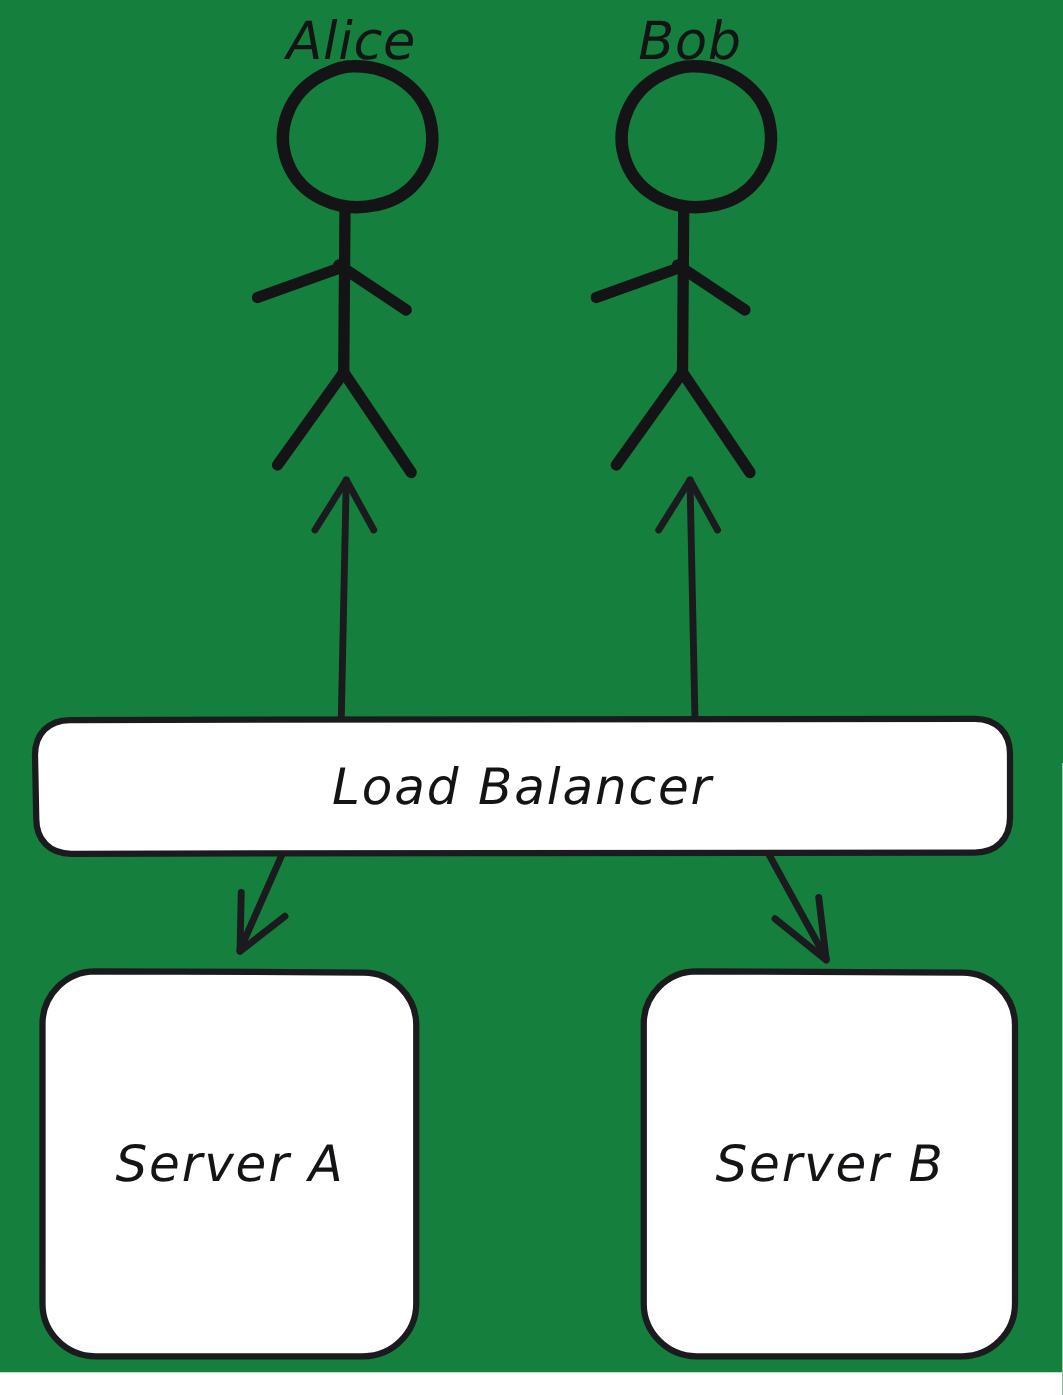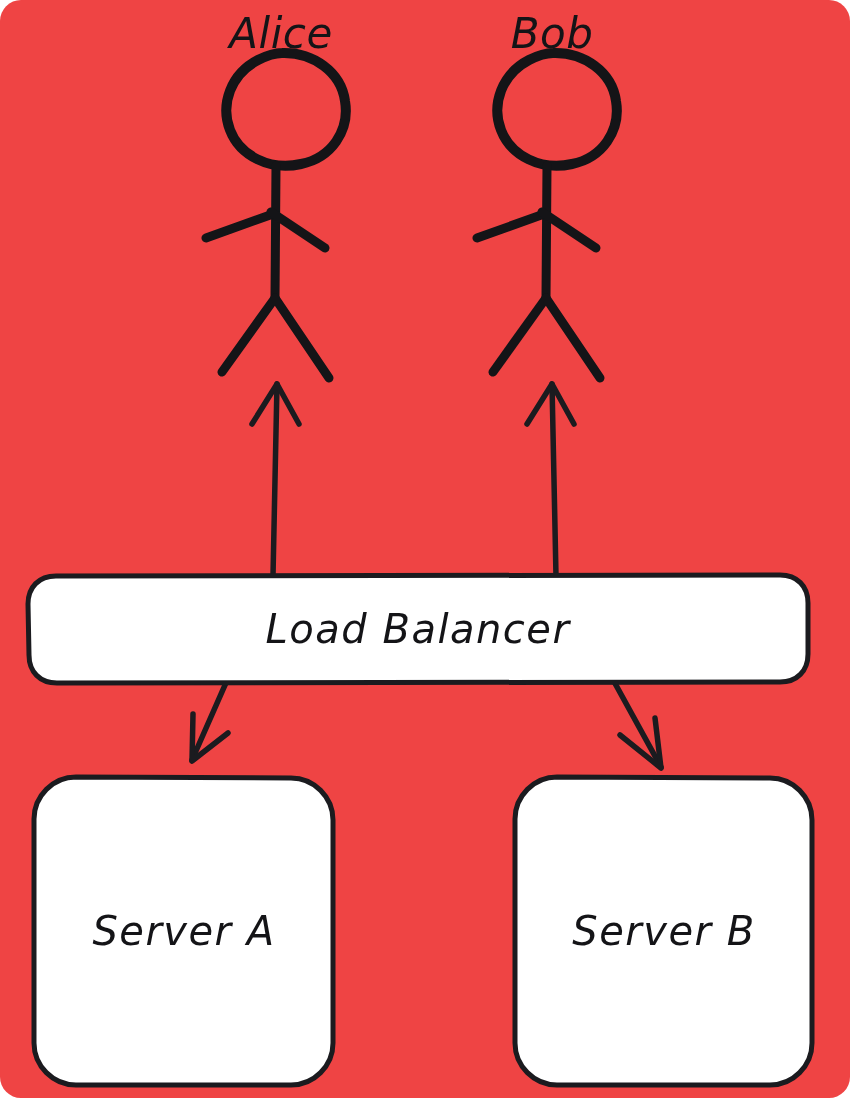--- a/index.html
+++ b/index.html
@@ -8,23 +8,22 @@
     padding: 0;
     background: #ffffff;
   }
   body {
     font-family: "DejaVu Sans", sans-serif;
   }
   #diagram-root {
     position: relative;
     width: 850px;
     height: 1098px;
-    background: #ef4444;
+    background: #15803d;
     overflow: hidden;
-    border-radius: 21px;
   }
   #diagram-svg {
     display: block;
     width: 850px;
     height: 1116px;
   }
   .figure-stroke {
     fill: none;
     stroke: #141417;
     stroke-width: 9;

